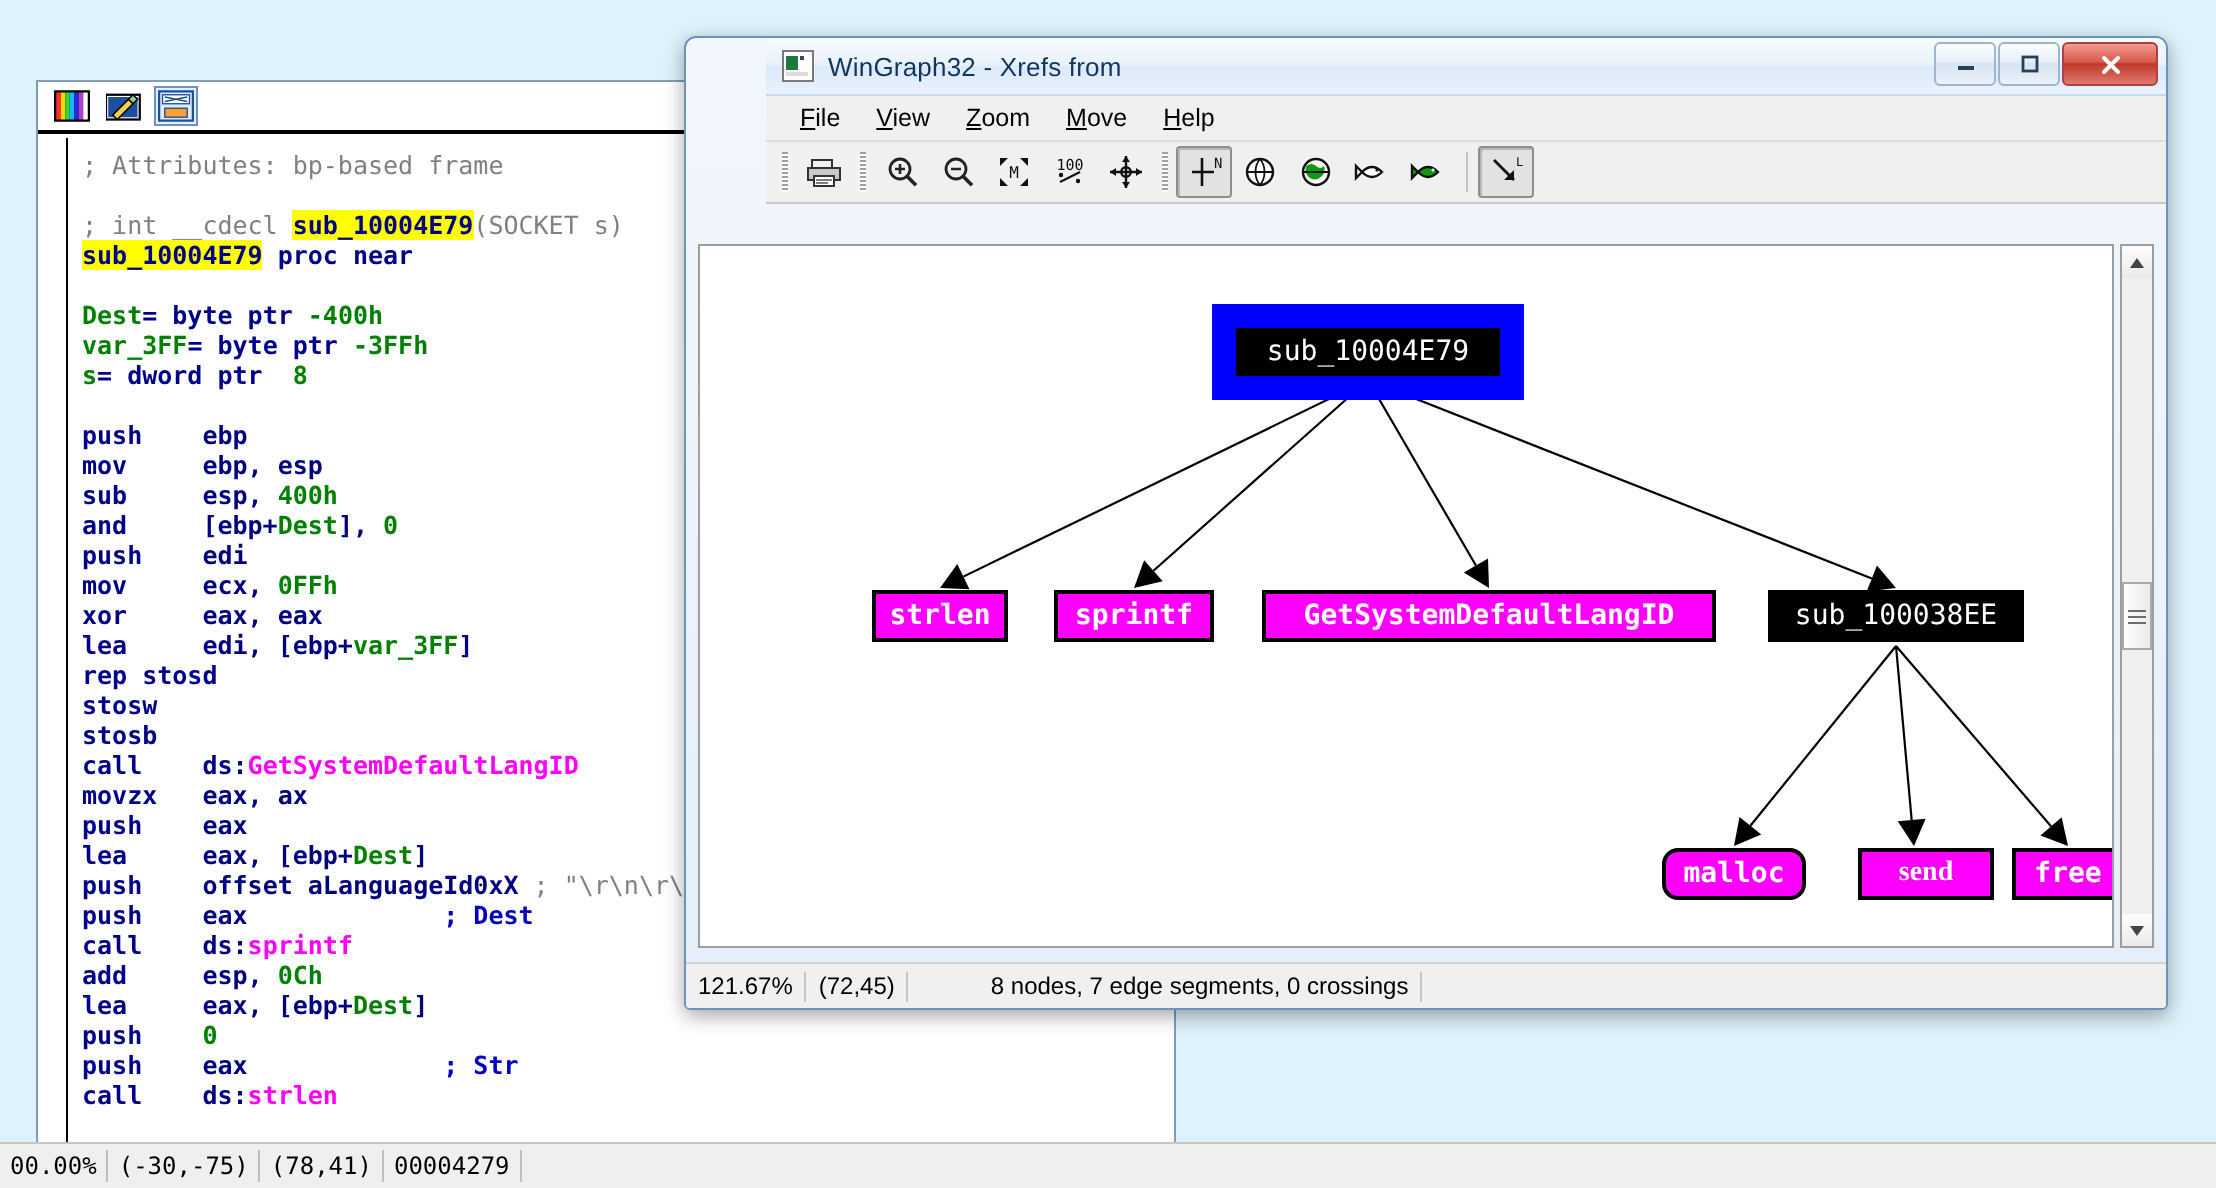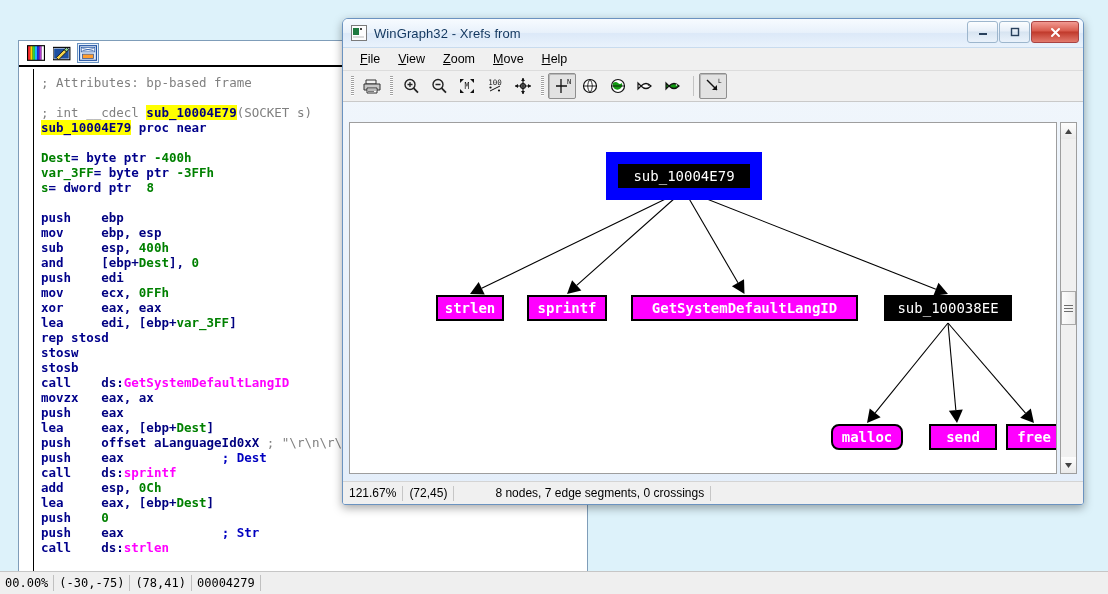--- a/index.html
+++ b/index.html
@@ -58,20 +58,21 @@
   #ida-status .cell.last{border-right:none;}
 
   
   #wg-window{
     position:absolute;left:342px;top:18px;width:742px;height:487px;
     border:1px solid #6b93c0;border-radius:6px 6px 3px 3px;
     background:linear-gradient(180deg,#f2f7fc 0%,#e4eefa 100%);
     box-sizing:border-box;
     box-shadow:0 3px 10px rgba(0,0,0,.35);
     overflow:hidden;
+    padding-left:40px;
   }
   #wg-titlebar{
     position:relative;height:28px;
     background:linear-gradient(180deg,#f7fbff 0%,#e8f1fb 48%,#dce9f8 52%,#e9f2fc 100%);
     border-bottom:1px solid #c8dbee;
     display:flex;align-items:center;padding-left:8px;
   }
   #wg-appicon{width:16px;height:16px;margin-right:7px;display:block;}
   #wg-title{font-size:13px;color:#11365e;letter-spacing:.1px;}
   #wg-winbtns{position:absolute;right:4px;top:2px;display:flex;gap:1px;}
@@ -361,21 +362,21 @@
           </g>
         </svg>
       <div id="wg-nodes">
           <div class="gsel" style="left: 256px; top: 29px; width: 156px; height: 48px; background: rgb(0, 0, 255);"></div>
           <div class="gnode sub" style="left: 268px; top: 41px; width: 132px; height: 24px;">sub_10004E79</div>
           <div class="gnode api" style="left: 86px; top: 172px; width: 68px; height: 26px;">strlen</div>
           <div class="gnode api" style="left: 177px; top: 172px; width: 80px; height: 26px;">sprintf</div>
           <div class="gnode api" style="left: 281px; top: 172px; width: 227px; height: 26px;">GetSystemDefaultLangID</div>
           <div class="gnode sub" style="left: 534px; top: 172px; width: 128px; height: 26px;">sub_100038EE</div>
           <div class="gnode api" style="left: 481px; top: 301px; width: 72px; height: 26px; border-radius: 8px;">malloc</div>
-          <div class="gnode api" style="left: 579px; top: 301px; width: 68px; height: 26px;">send</div>
+          <div class="gnode api" style="left: 579px; top: 301px; width: 68px; height: 26px; font-family: Liberation Serif, serif;">send</div>
           <div class="gnode api" style="left: 656px; top: 301px; width: 56px; height: 26px;">free</div>
         </div>
     </div>
 
     <div class="vsb">
       <div class="arrow">
         <svg width="9" height="7" viewBox="0 0 9 7">
             <path d="M4.5 1 L8 6 L1 6 Z" fill="#444"></path>
           </svg>
       </div>

